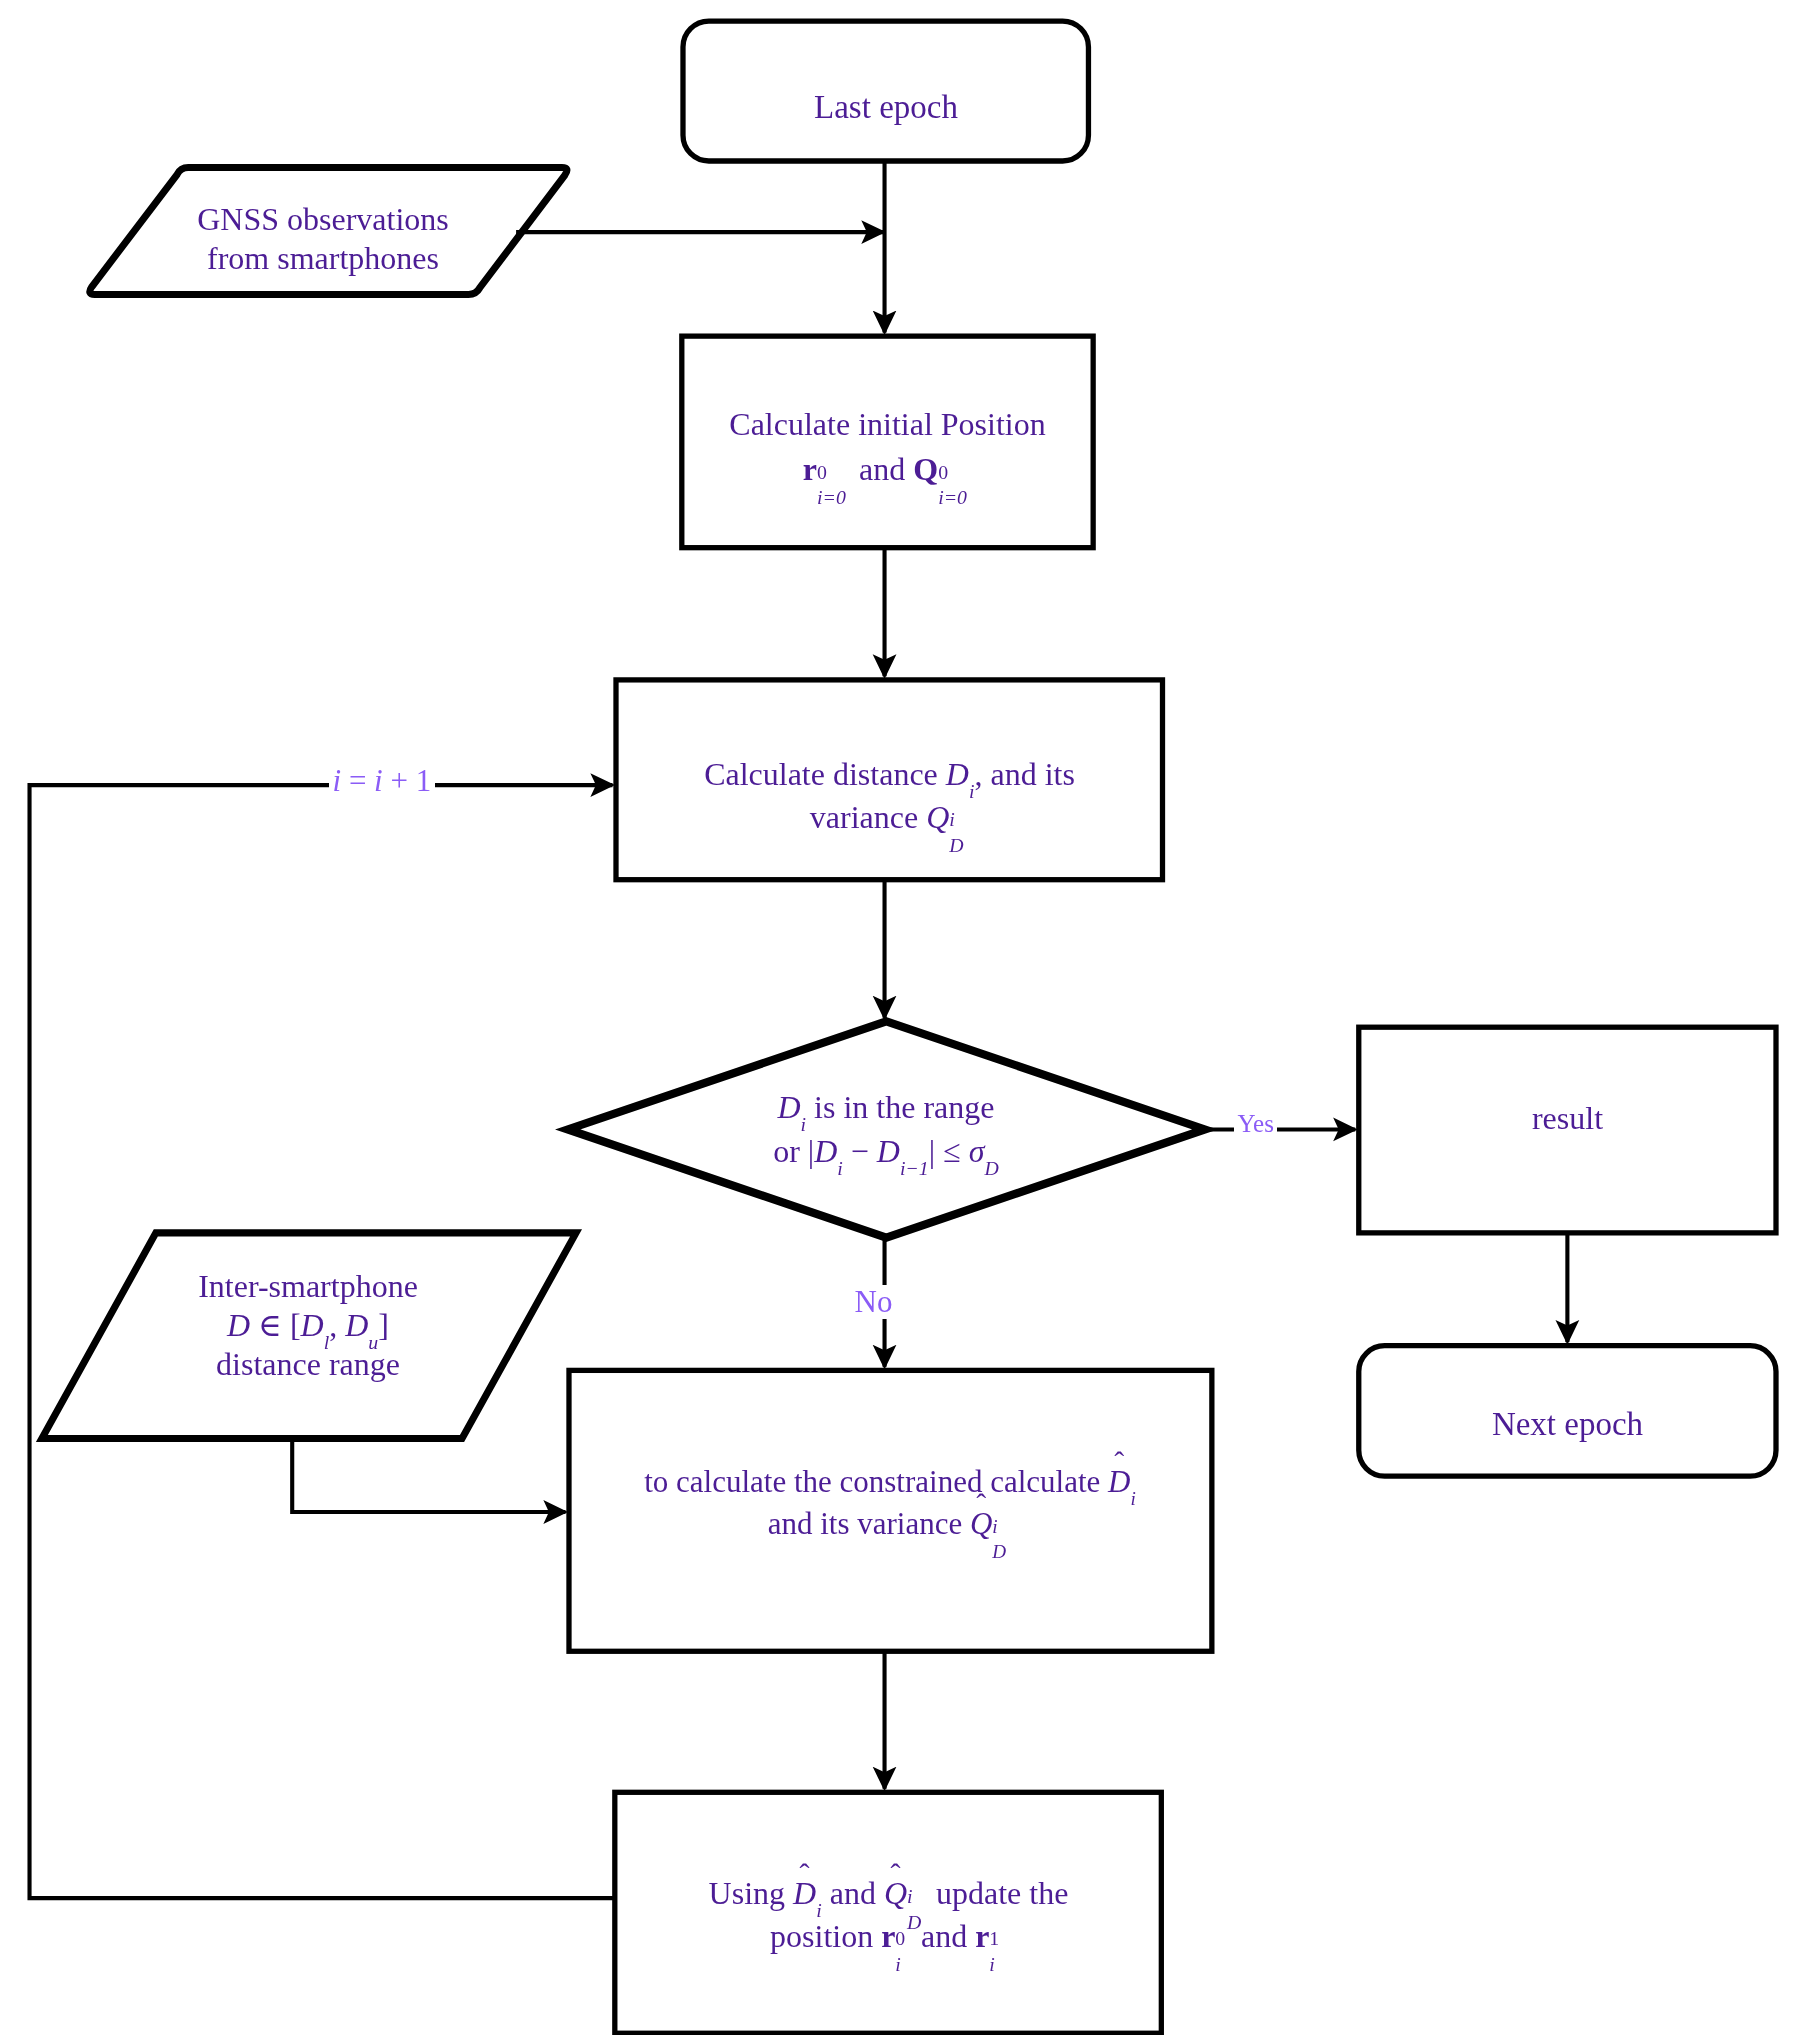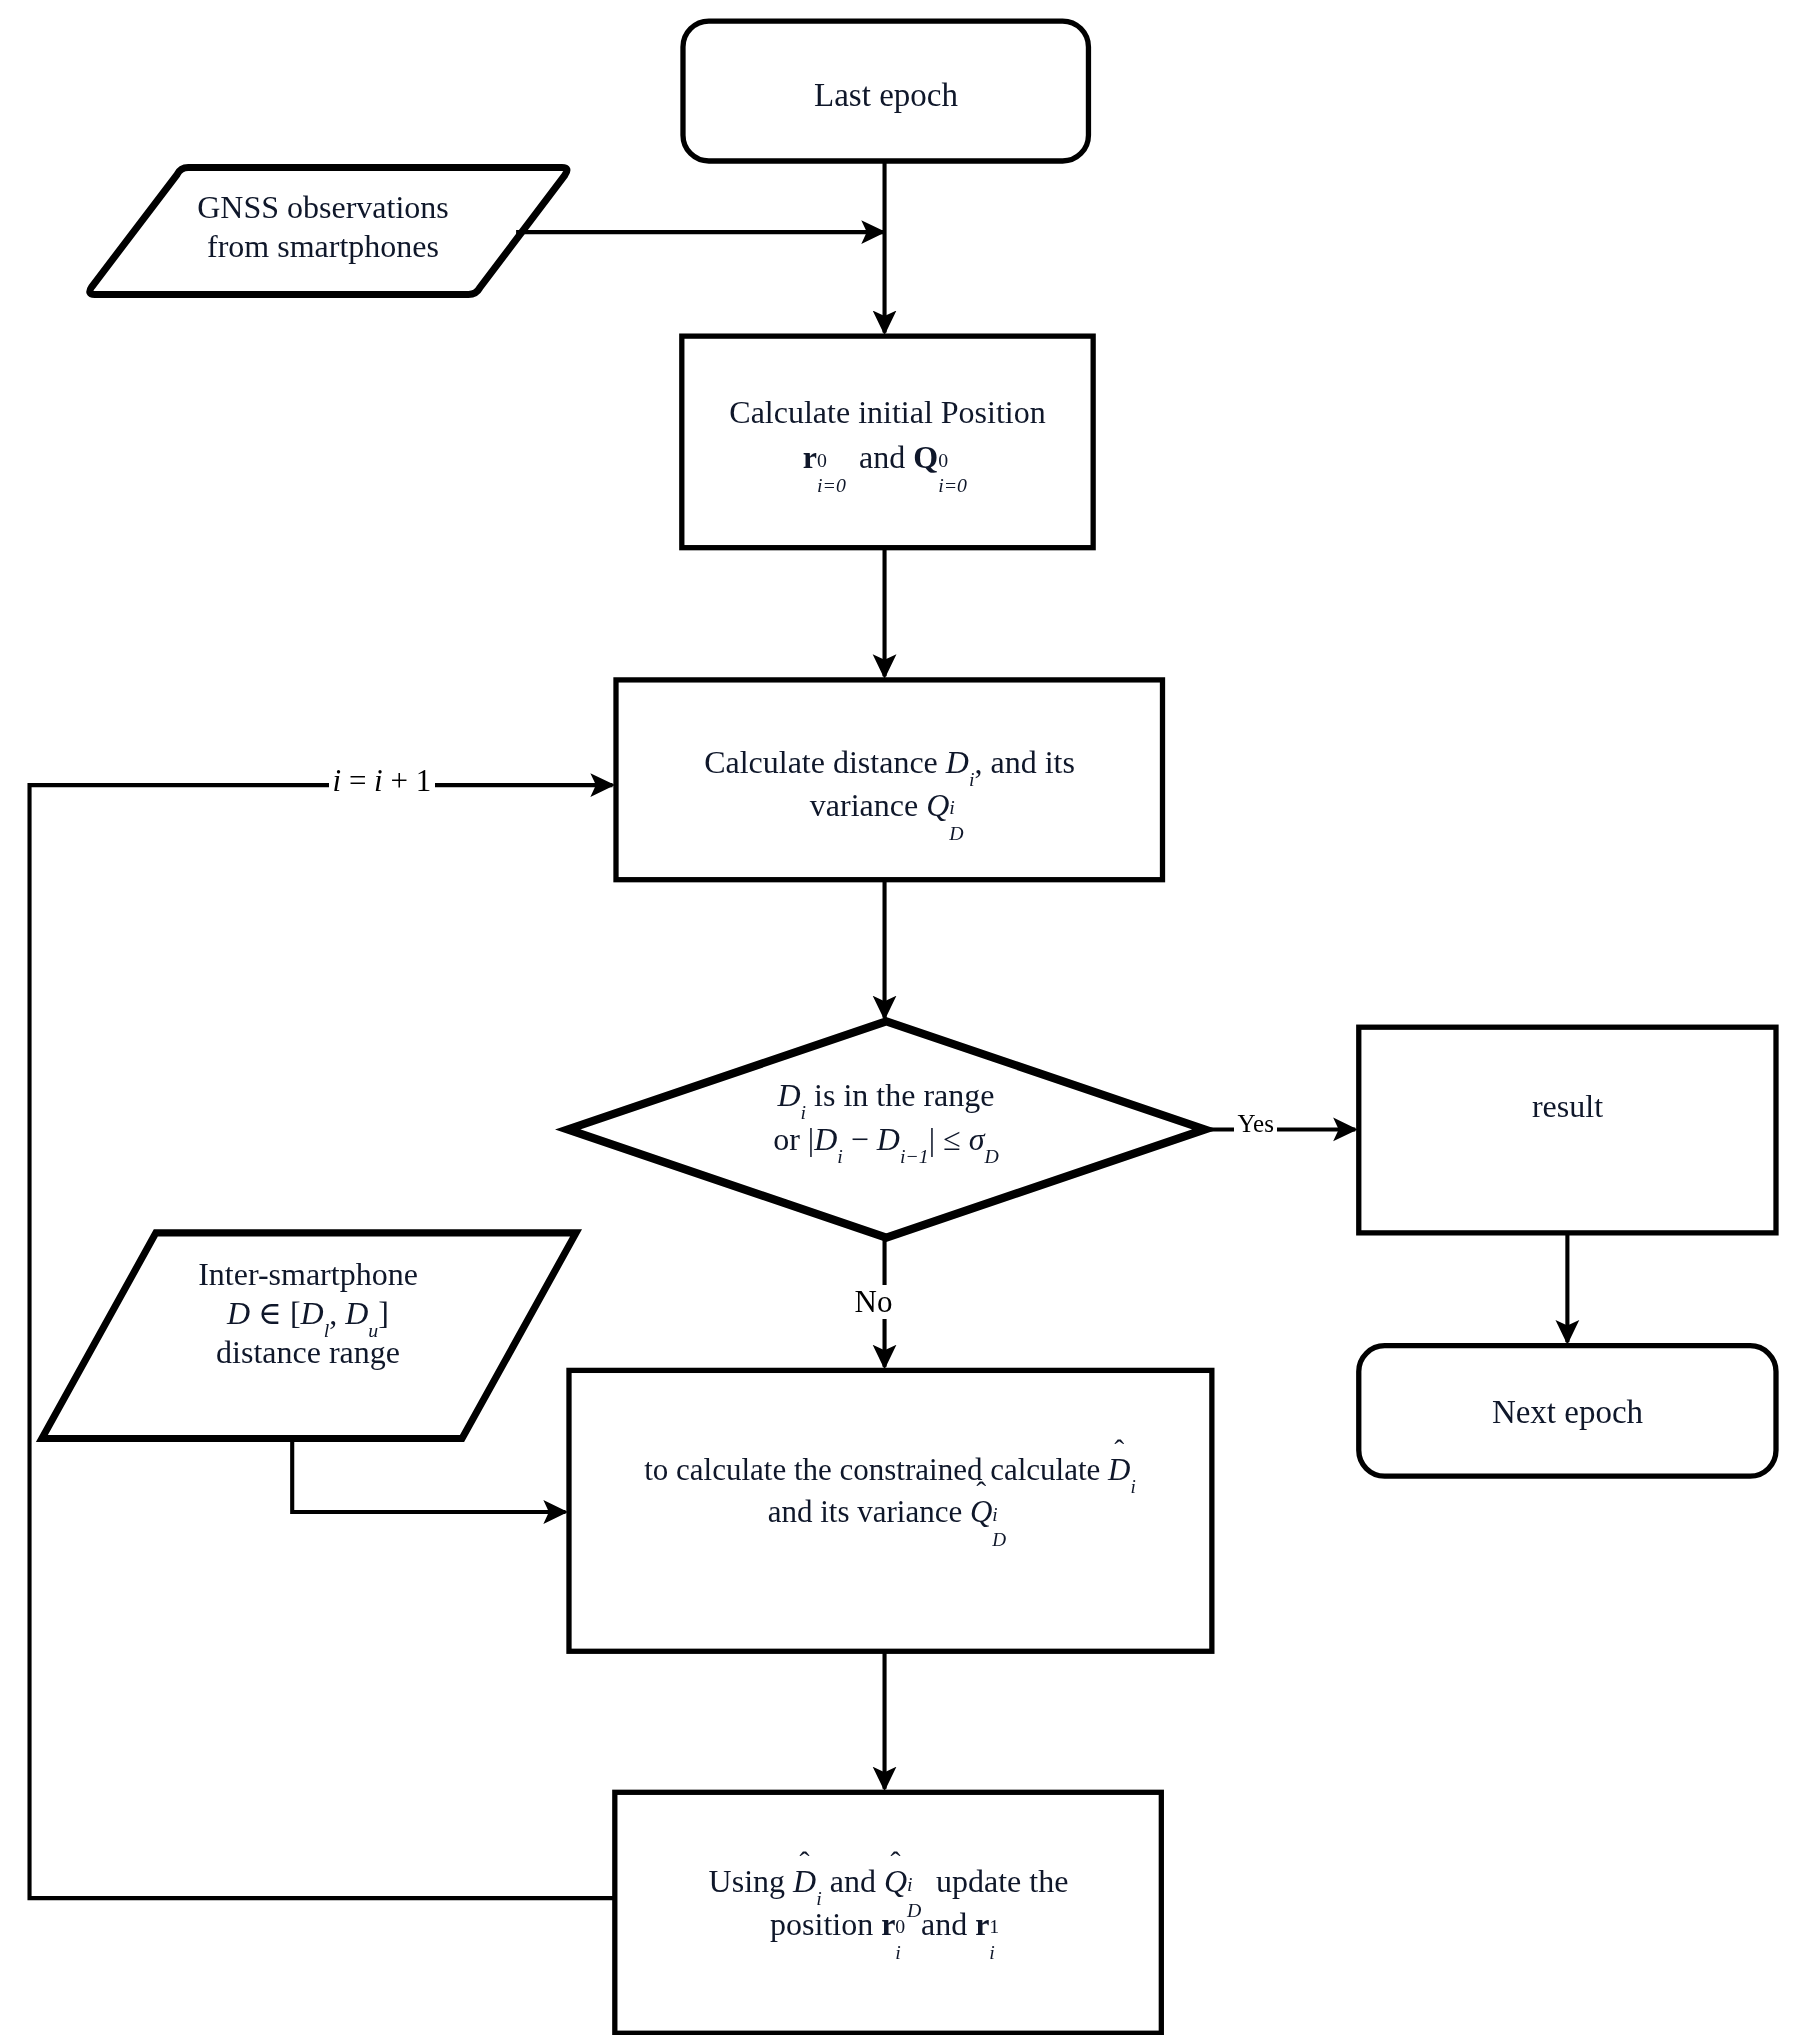--- a/index.html
+++ b/index.html
@@ -36,30 +36,31 @@
     stroke: #000000;
     stroke-width: 7;
     stroke-linecap: butt;
     stroke-linejoin: miter;
   }
   .arrowhead { fill: #000000; stroke: none; }
 
   .node-text {
     position: absolute;
     text-align: center;
-    color: #0f172a;
+    color: #4c1d95;
     font-family: "Liberation Serif", "DejaVu Serif", serif;
     font-size: 29px;
     line-height: 1.22;
     white-space: nowrap;
     pointer-events: none;
+    margin-top: 12px;
   }
   .edge-label {
     position: absolute;
-    color: #000000;
+    color: #8b5cf6;
     font-family: "Liberation Serif", "DejaVu Serif", serif;
     font-size: 28px;
     line-height: 1.1;
     white-space: nowrap;
     background: #ffffff;
     padding: 0 3.5px;
   }
   .mi { font-style: italic; }
   .mb { font-weight: bold; font-style: normal; }
   sup.sb, sub.sb {

